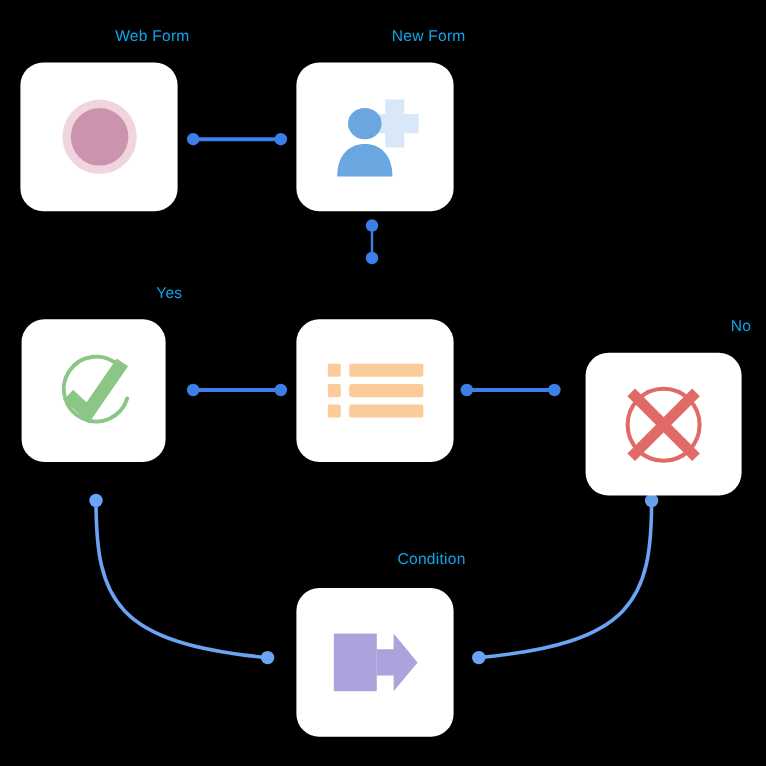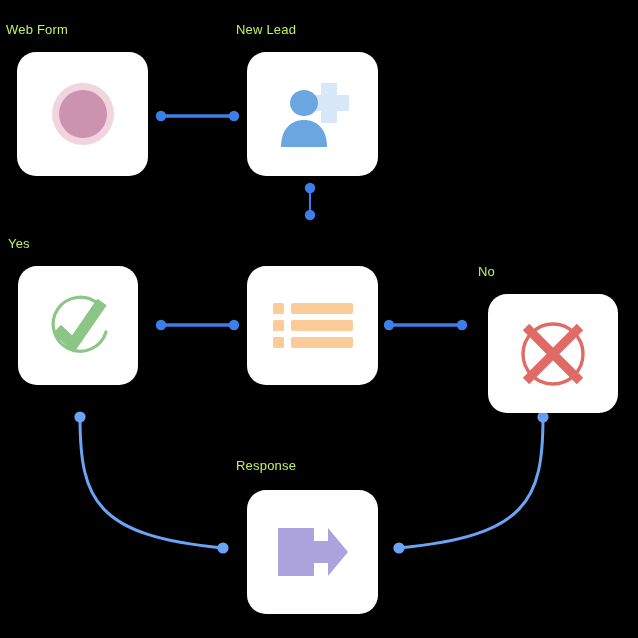--- a/index.html
+++ b/index.html
@@ -24,23 +24,23 @@
     pointer-events: none;
   }
   .node {
     position: absolute;
   }
   .node-label {
     position: absolute;
     left: 0;
     top: 0;
     width: 100%;
-    text-align: left;
+    text-align: right;
     font-size: 13px;
-    color: #bef264;
+    color: #0ea5e9;
     letter-spacing: 0.2px;
     white-space: nowrap;
     line-height: 16px;
   }
   .node-card {
     position: absolute;
     background: #ffffff;
     border-radius: 19px;
     box-shadow: 0 2px 10px rgba(0,0,0,0.10);
     display: flex;
@@ -116,21 +116,21 @@
     <div class="node-label">Web Form</div>
     <div class="node-card">
       <svg class="node-icon" width="66" height="66" viewBox="0 0 66 66">
         <circle cx="33" cy="33" r="31" fill="#f0d5df"></circle>
         <circle cx="33" cy="33" r="24" fill="#cc93ae"></circle>
       </svg>
     </div>
   </div>
 
   <div class="node" id="node-newlead">
-    <div class="node-label">New Lead</div>
+    <div class="node-label">New Form</div>
     <div class="node-card">
       <svg class="node-icon" width="72" height="70" viewBox="0 0 72 70">
         <path d="M44 4 h16 v12 h12 v16 h-12 v12 h-16 v-12 h-12 v-16 h12 z" fill="#d8e8f8"></path>
         <ellipse cx="27" cy="24" rx="14" ry="13" fill="#6aa6e0"></ellipse>
         <path d="M4 68 C4 49, 15 41, 27 41 C39 41, 50 49, 50 68 z" fill="#6aa6e0"></path>
       </svg>
     </div>
   </div>
 
   <div class="node" id="node-yes">
@@ -161,21 +161,21 @@
     <div class="node-card">
       <svg class="node-icon" width="76" height="76" viewBox="0 0 76 76">
         <circle cx="38" cy="38" r="30" fill="none" stroke="#e06a66" stroke-width="3.4"></circle>
         <line x1="11" y1="11" x2="65" y2="65" stroke="#e06a66" stroke-width="9"></line>
         <line x1="65" y1="11" x2="11" y2="65" stroke="#e06a66" stroke-width="9"></line>
       </svg>
     </div>
   </div>
 
   <div class="node" id="node-response">
-    <div class="node-label">Response</div>
+    <div class="node-label">Condition</div>
     <div class="node-card">
       <svg class="node-icon" width="70" height="56" viewBox="0 0 70 56">
         <rect x="0" y="4" width="36" height="48" fill="#aca3dc"></rect>
         <path d="M36 17 H50 V4 L70 28 L50 52 V39 H36 z" fill="#aca3dc"></path>
       </svg>
     </div>
   </div>
 
 </div>
 

